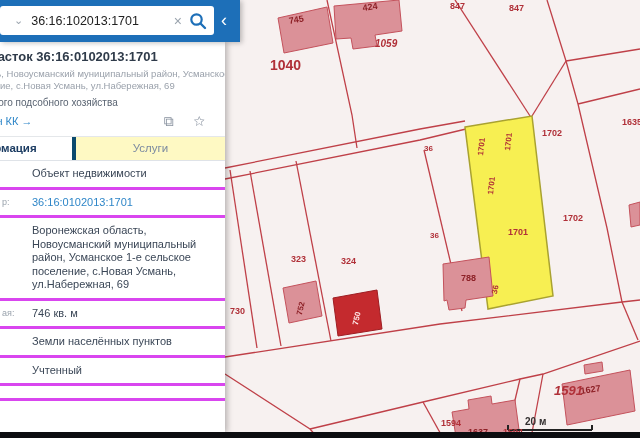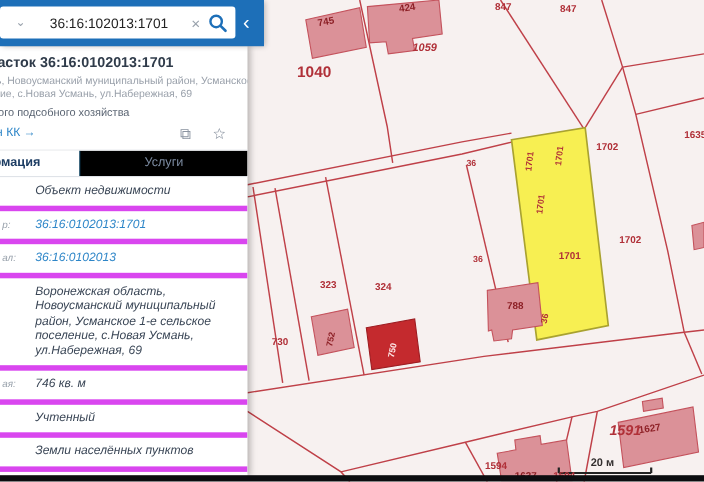--- a/index.html
+++ b/index.html
@@ -15,41 +15,41 @@
   .map-label.scale{color:#332f2f;font-weight:bold;}
   #watermark{position:absolute;left:258px;top:312px;font-size:78px;font-weight:bold;
     color:rgba(110,100,140,0.10);letter-spacing:6px;pointer-events:none;}
 
   
   #bluebar{position:absolute;left:0;top:0;width:240px;height:42px;background:#1d6fb8;z-index:5;
     box-shadow:2px 1px 5px rgba(0,0,0,.25);}
   #searchbox{position:absolute;left:0;top:6px;width:214px;height:29px;background:#fff;border-radius:3px;
     display:flex;align-items:center;}
   #search-chevron{color:#9aa3ad;font-size:11px;margin-left:14px;}
-  #search-input{border:none;outline:none;flex:1;margin-left:20px;font-size:12.5px;color:#222;min-width:0;background:transparent;}
+  #search-input{border:none;outline:none;flex:1;margin-left:6px;font-size:12.5px;color:#222;min-width:0;background:transparent;}
   #clear-x{color:#9aa3ad;font-size:14px;margin-right:6px;cursor:pointer;}
   #collapse{position:absolute;left:221px;top:11px;color:#fff;font-size:18px;line-height:18px;cursor:pointer;}
 
   #panel{position:absolute;left:0;top:42px;width:225px;height:391px;background:#fff;z-index:4;
     overflow:hidden;box-shadow:2px 0 6px rgba(0,0,0,.28);}
 
   #card{position:relative;padding-top:7px;border-bottom:1px solid #e4e7ea;}
   #card-title{margin-left:-18px;white-space:nowrap;font-size:13px;font-weight:bold;color:#2f3b4a;}
   #card-address{margin-left:-95px;width:330px;margin-top:4px;font-size:9.5px;line-height:12px;color:#9aa1ab;}
   #card-landuse{margin-left:-85px;white-space:nowrap;margin-top:5px;font-size:10px;color:#5a6472;}
   #card-linkrow{position:relative;height:24px;margin-top:4px;}
   #plan-link{position:absolute;left:-24px;top:3px;white-space:nowrap;font-size:11px;color:#2e86c8;cursor:pointer;}
   #card-icons{position:absolute;right:12px;top:1px;color:#8a93a0;font-size:14px;letter-spacing:8px;}
 
   #tabs{display:flex;height:24px;border-bottom:1px solid #dfe3e8;}
   #tab-info{width:72px;overflow:hidden;position:relative;background:#fff;}
   #tab-info span{position:absolute;left:-38px;top:5px;font-size:11.5px;font-weight:bold;color:#1d3d63;white-space:nowrap;}
-  #tab-services{flex:1;background:#000000;text-align:center;font-size:11.5px;color:#7b8aa0;padding-top:5px;border-left:1px solid #0c4a6e;}
-
-  #info-rows .row{position:relative;border-bottom:5px solid #d946ef;padding:6px 8px 6px 32px;font-style:italic;}
+  #tab-services{flex:1;background:#fef9c3;text-align:center;font-size:11.5px;color:#7b8aa0;padding-top:5px;border-left:4px solid #0c4a6e;}
+
+  #info-rows .row{position:relative;border-bottom:3px solid #d946ef;padding:6px 8px 6px 32px;}
   #info-rows .row-label{position:absolute;left:2px;top:7px;font-size:9px;color:#9aa3ad;}
   #info-rows .row-value{font-size:11px;line-height:13.5px;color:#3a4656;}
   #info-rows .row-value.link{color:#2e86c8;cursor:pointer;}
 
   #blackbar{position:absolute;left:0;bottom:0;width:640px;height:6px;background:#0c0d10;z-index:6;}
 </style>
 </head>
 <body>
 
 <div id="screen">
@@ -114,30 +114,30 @@
         <span class="map-label" style="left: 563px; top: 213px; font-size: 9px;">1702</span>
         <span class="map-label" style="left: 424px; top: 144px; font-size: 8px;">36</span>
         <span class="map-label" style="left: 430px; top: 231px; font-size: 8px;">36</span>
         <span class="map-label" style="left: 490px; top: 293px; font-size: 8px; transform: rotate(-78deg);">36</span>
         <span class="map-label" style="left: 476px; top: 155px; font-size: 8px; transform: rotate(-83deg);">1701</span>
         <span class="map-label" style="left: 503px; top: 150px; font-size: 8px; transform: rotate(-83deg);">1701</span>
         <span class="map-label" style="left: 486px; top: 194px; font-size: 8px; transform: rotate(-83deg);">1701</span>
         <span class="map-label" style="left: 508px; top: 227px; font-size: 9px;">1701</span>
         <span class="map-label" style="left: 291px; top: 254px; font-size: 9px;">323</span>
         <span class="map-label" style="left: 341px; top: 256px; font-size: 9px;">324</span>
-        <span class="map-label" style="left: 247px; top: 306px; font-size: 9px;">730</span>
+        <span class="map-label" style="left: 230px; top: 306px; font-size: 9px;">730</span>
         <span class="map-label bld" style="left: 295px; top: 314px; font-size: 8px; transform: rotate(-78deg);">752</span>
         <span class="map-label bld-light" style="left: 351px; top: 324px; font-size: 8px; transform: rotate(-78deg);">750</span>
         <span class="map-label bld" style="left: 461px; top: 273px; font-size: 9px; text-align: center;">788</span>
         <span class="map-label" style="left: 441px; top: 418px; font-size: 9px;">1594</span>
         <span class="map-label bld" style="left: 468px; top: 427px; font-size: 9px;">1637</span>
         <span class="map-label" style="left: 503px; top: 427px; font-size: 9px;">1594</span>
         <span class="map-label" style="left: 554px; top: 383px; font-size: 13px; font-style: italic;">1591</span>
         <span class="map-label bld" style="left: 580px; top: 386px; font-size: 9px; transform: rotate(-8deg);">1627</span>
-        <span class="map-label scale" style="left: 537px; top: 416px; font-size: 10px; text-align: center;">20 м</span>
+        <span class="map-label scale" style="left: 525px; top: 416px; font-size: 10px; text-align: center;">20 м</span>
       </div>
   </div>
 
   <div id="bluebar">
     <div id="searchbox">
       <span id="search-chevron">⌄</span>
       <input id="search-input" value="36:16:102013:1701" style="">
       <span id="clear-x">×</span>
       <svg width="20" height="20" viewBox="0 0 20 20" style="margin-right:6px">
         <circle cx="8.5" cy="8.5" r="5.2" fill="none" stroke="#1d6fb8" stroke-width="2.2"></circle>
@@ -168,38 +168,34 @@
     <div id="info-rows">
         <div class="row">
           <span class="row-label"></span>
           <div class="row-value">Объект недвижимости</div>
         </div>
         <div class="row">
           <span class="row-label">р:</span>
           <div class="row-value link">36:16:0102013:1701</div>
         </div>
         <div class="row">
-          <span class="row-label">ал:</span>
-          <div class="row-value link">36:16:0102013</div>
-        </div>
-        <div class="row">
           <span class="row-label"></span>
           <div class="row-value">Воронежская область, Новоусманский муниципальный район, Усманское 1-е сельское поселение, с.Новая Усмань, ул.Набережная, 69</div>
         </div>
         <div class="row">
           <span class="row-label">ая:</span>
           <div class="row-value">746 кв. м</div>
         </div>
         <div class="row">
           <span class="row-label"></span>
+          <div class="row-value">Земли населённых пунктов</div>
+        </div>
+        <div class="row">
+          <span class="row-label"></span>
           <div class="row-value">Учтенный</div>
-        </div>
-        <div class="row">
-          <span class="row-label"></span>
-          <div class="row-value">Земли населённых пунктов</div>
         </div>
         <div class="row">
           <span class="row-label"></span>
         </div>
       </div>
   </div>
 
   <div id="blackbar"></div>
 </div>
 

